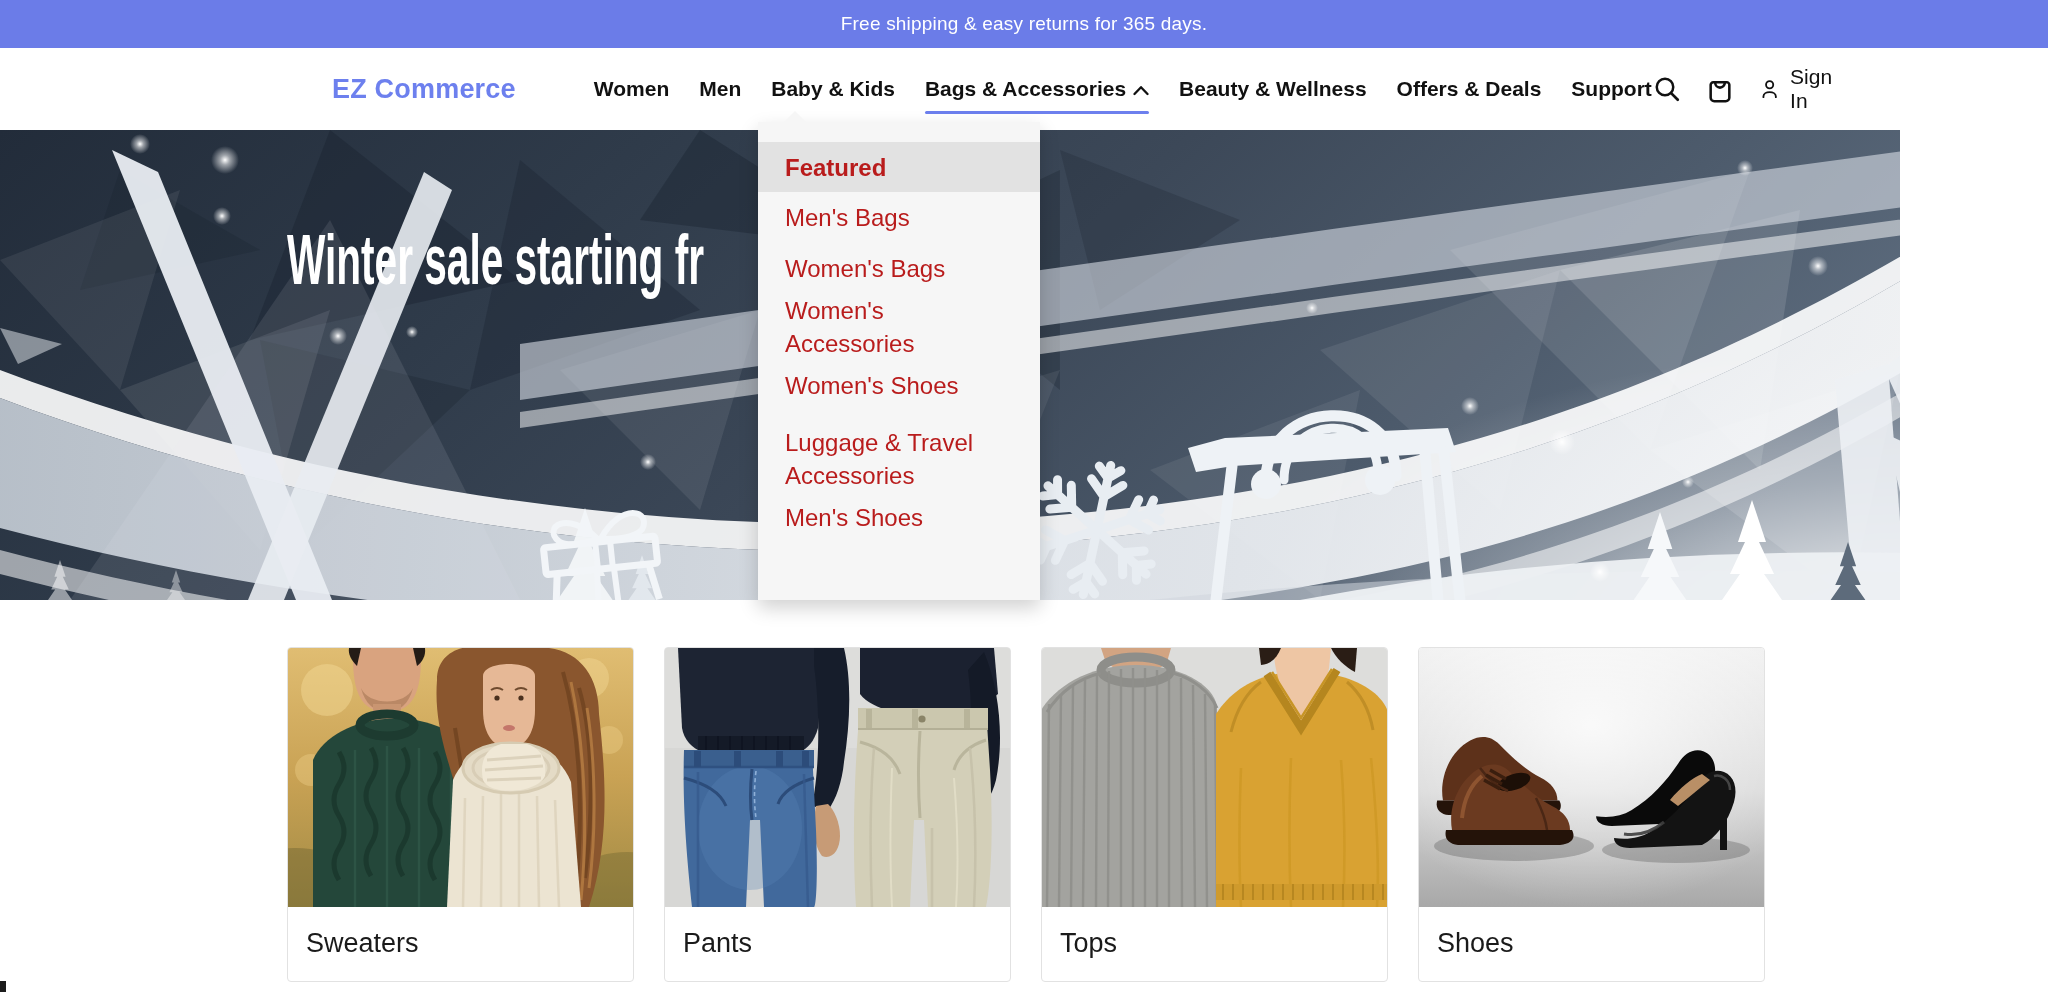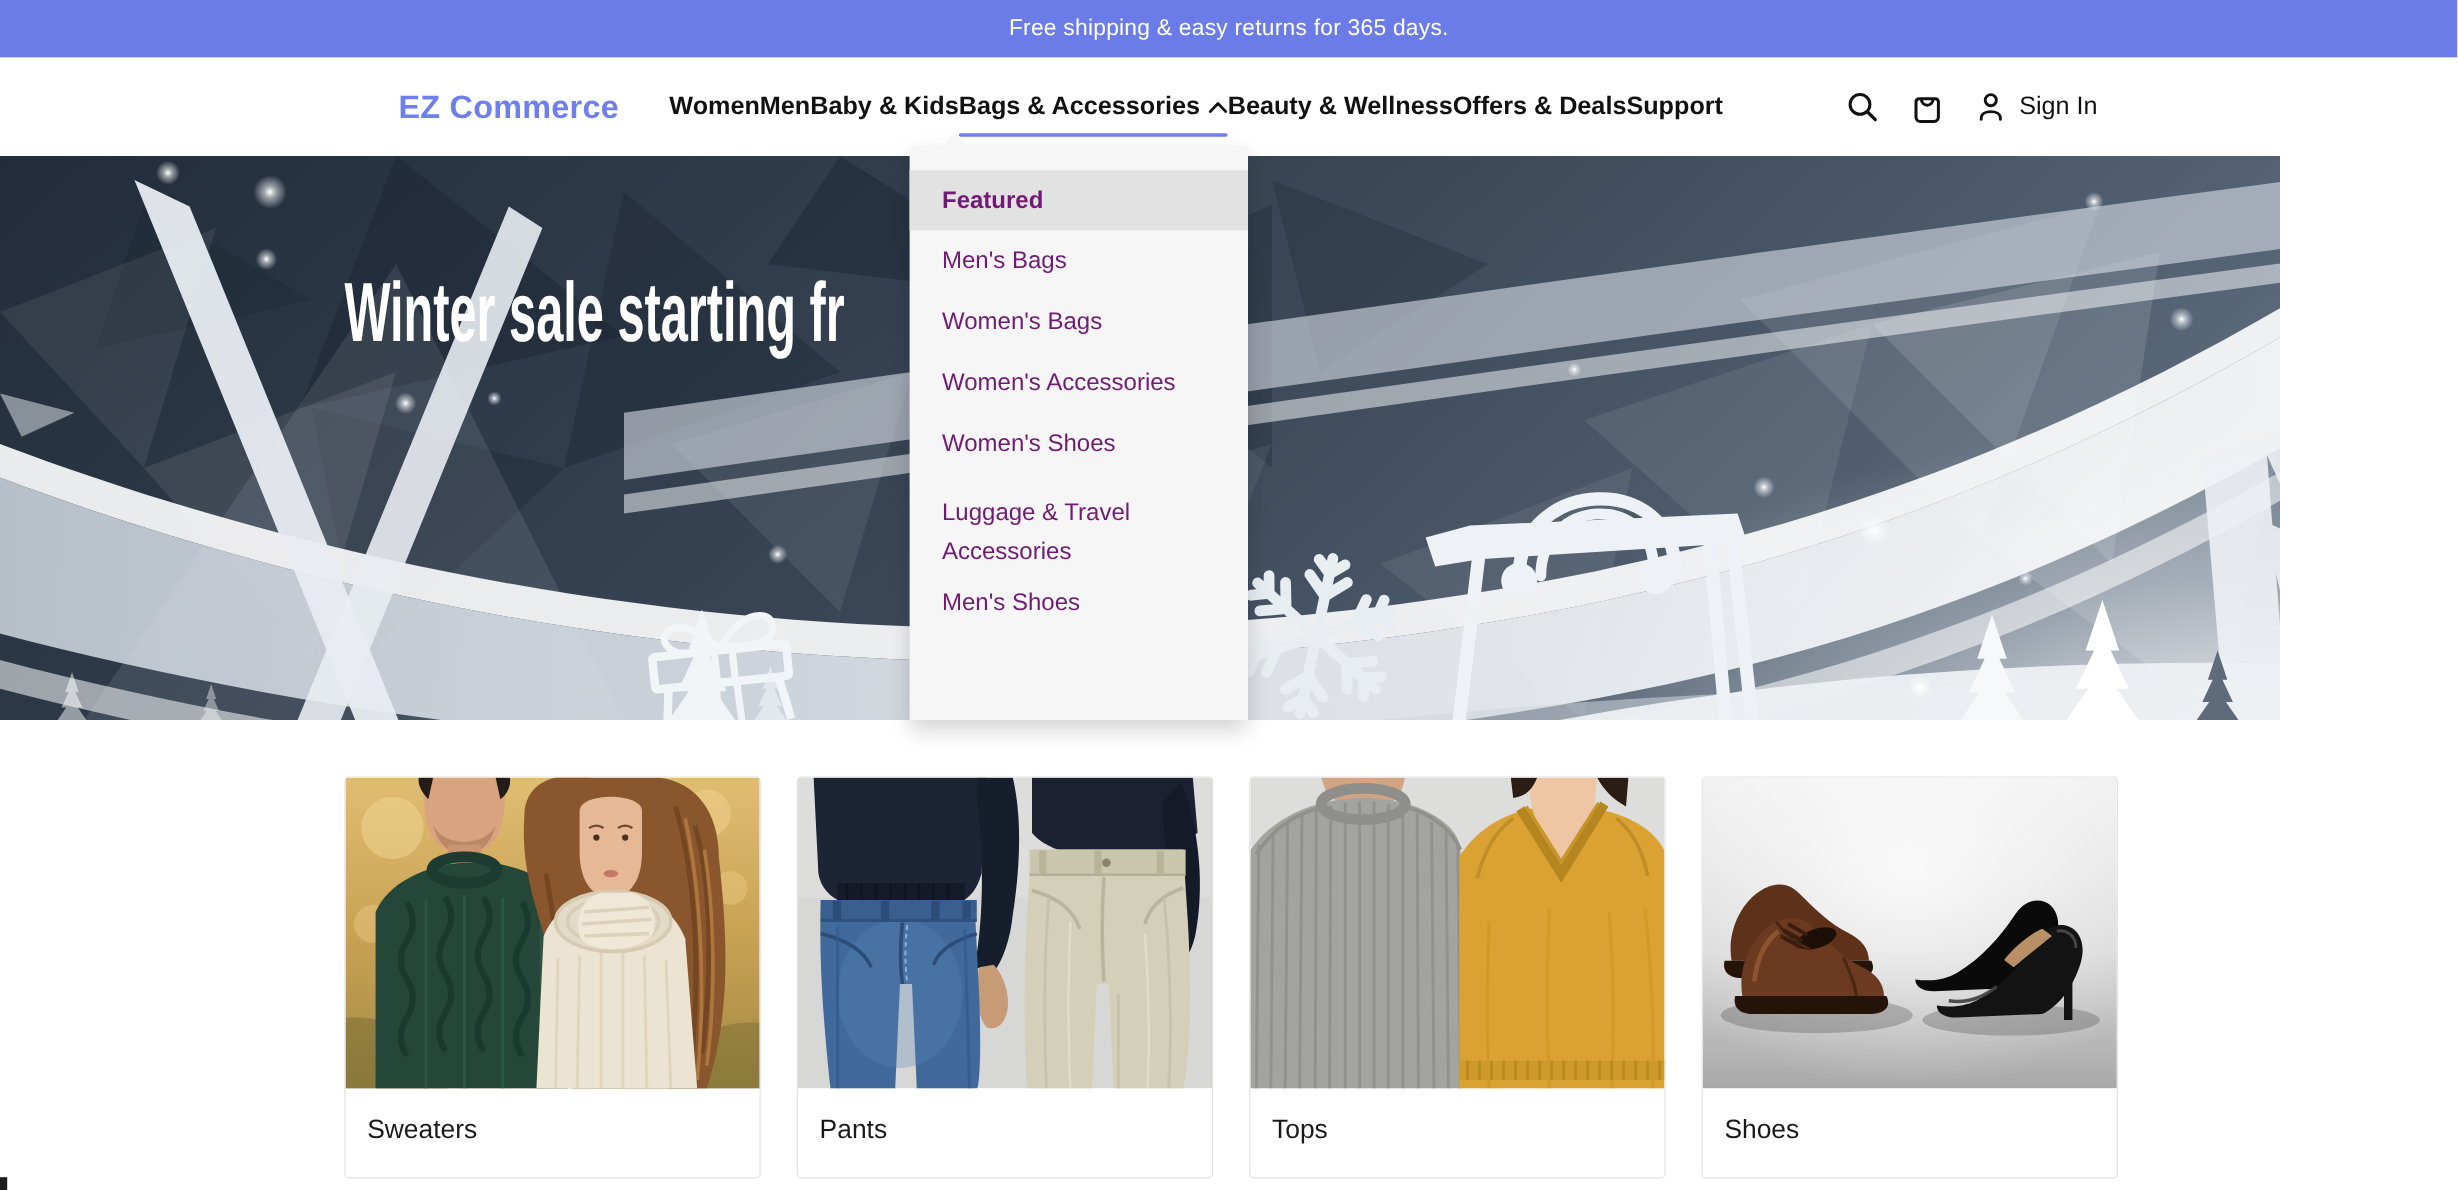--- a/index.html
+++ b/index.html
@@ -8,21 +8,21 @@
 
   
   .announce{position:absolute;top:0;left:0;width:100%;height:48px;background:#6b7ce8;
             display:flex;align-items:center;justify-content:center;z-index:20;}
   .announce span{color:#ffffff;font-size:19px;letter-spacing:.2px;}
 
   
   .header{position:absolute;top:48px;left:0;width:100%;height:82px;background:#fff;z-index:25;}
   .header-inner{position:absolute;left:287px;right:300px;top:0;bottom:0;display:flex;align-items:center;}
   .brand{font-size:27px;font-weight:700;color:#6d80ee;letter-spacing:.2px;cursor:pointer;white-space:nowrap;margin-left:45px;}
-  .nav{display:flex;align-items:center;margin-left:42px;}
+  .nav{display:flex;align-items:center;gap:30px;margin-left:78px;}
   .nav-item{position:relative;font-size:21px;font-weight:700;color:#111;white-space:nowrap;
             padding:6px 0;cursor:pointer;display:flex;align-items:center;gap:7px;}
   .nav-item.active::after{content:"";position:absolute;left:0;right:0;bottom:-7px;height:3px;
             background:#6d80ee;border-radius:2px;}
   .chev{display:inline-block;}
   .hdr-actions{margin-left:auto;display:flex;align-items:center;gap:22px;}
   .icon-btn{width:32px;height:32px;display:flex;align-items:center;justify-content:center;cursor:pointer;}
   .signin{display:flex;align-items:center;gap:9px;cursor:pointer;}
   .signin span{font-size:21px;color:#111;}
 
@@ -33,30 +33,30 @@
               font-size:70px;line-height:70px;font-weight:700;color:#ffffff;
               transform:scaleX(.58);transform-origin:left center;}
 
   
   .dropdown{position:absolute;left:758px;top:122px;width:282px;height:478px;background:#f6f6f6;
             box-shadow:0 8px 18px rgba(0,0,0,.18);z-index:30;box-sizing:border-box;padding-top:20px;}
   .dropdown::before{content:"";position:absolute;top:-11px;left:26px;width:0;height:0;
             border-left:11px solid transparent;border-right:11px solid transparent;
             border-bottom:11px solid #f6f6f6;}
   .menu-item{display:flex;align-items:center;min-height:51px;padding:0 30px 0 27px;
-             font-size:20px;color:#701a75;cursor:pointer;line-height:33px;}
+             font-size:24px;color:#b91c1c;cursor:pointer;line-height:33px;}
   .menu-item.featured{height:50px;min-height:50px;background:#e2e2e2;font-weight:700;}
   .menu-item.wrap{align-items:flex-start;padding-top:9px;margin-top:6px;}
 
   
   .cards{position:absolute;top:647px;left:287px;display:flex;gap:30px;z-index:5;}
   .card{width:347px;height:335px;box-sizing:border-box;border:1px solid #e2e2e2;border-radius:4px;
         background:#fff;overflow:hidden;cursor:pointer;}
   .card svg{display:block;width:100%;height:259px;}
-  .card-label{padding:21px 18px;font-size:22px;color:#1a1a1a;}
+  .card-label{padding:21px 18px;font-size:27px;color:#1a1a1a;}
 
   .artifact{position:absolute;left:0;bottom:0;width:6px;height:11px;background:#1c1c1c;z-index:40;}
 </style>
 </head>
 <body>
 
 <div class="page">
 
   <div class="announce">
     <span>Free shipping &amp; easy returns for 365 days.</span>

